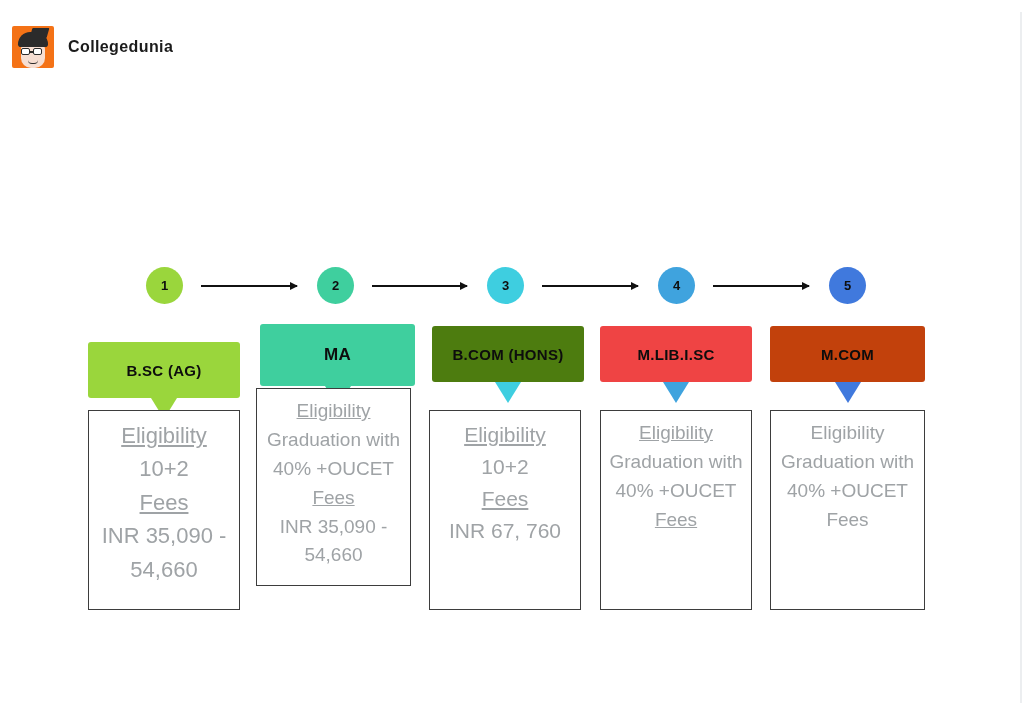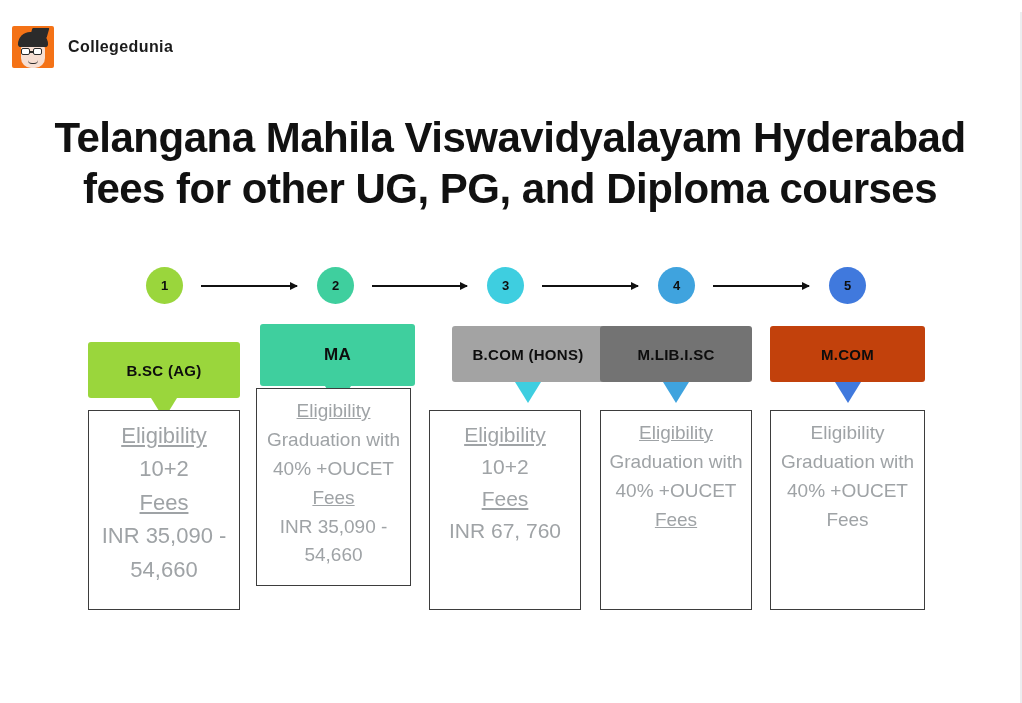--- a/index.html
+++ b/index.html
@@ -207,21 +207,20 @@
       <div class="logo-hair"></div>
       <div class="logo-cap"></div>
       <div class="logo-glass l"></div>
       <div class="logo-glass r"></div>
       <div class="logo-bridge"></div>
       <div class="logo-mouth"></div>
     </div>
     <div class="brand-name">Collegedunia</div>
   </div>
 
-  <div class="title">Telangana Mahila Viswavidyalayam Hyderabad fees for other UG, PG, and Diploma courses</div>
 
   <div class="steps">
       <div class="step-circle" style="left: 6px; background: rgb(154, 214, 60);">1</div>
       <div class="step-arrow" style="left: 61px; width: 96px;"></div>
       <div class="step-circle" style="left: 177px; background: rgb(63, 207, 158);">2</div>
       <div class="step-arrow" style="left: 232px; width: 95px;"></div>
       <div class="step-circle" style="left: 347px; background: rgb(62, 206, 224);">3</div>
       <div class="step-arrow" style="left: 402px; width: 96px;"></div>
       <div class="step-circle" style="left: 518px; background: rgb(63, 163, 222);">4</div>
       <div class="step-arrow" style="left: 573px; width: 96px;"></div>
@@ -247,33 +246,33 @@
           <span class="tail" style="border-top: 21px solid rgb(63, 207, 158);"></span>
         </div>
         <div class="col-body" style="left: 256px; top: 376px; width: 155px; height: 198px; font-size: 19px;">
           <div class="ul">Eligibility</div>
           <div class=" wrap">Graduation with 40% +OUCET</div>
           <div class="ul">Fees</div>
           <div class=" wrap">INR 35,090 - 54,660</div>
         </div>
       </div>
       <div class="col">
-        <div class="col-header" style="position: absolute; left: 452px; top: 314px; width: 152px; height: 56px; background: #a3a3a3; font-size: 15px; justify-content: center;">
+        <div class="col-header" style="position: absolute; left: 432px; top: 314px; width: 152px; height: 56px; background: #4d7c0f; font-size: 15px; justify-content: center;">
           <span>B.COM (HONS)</span>
           <span class="tail" style="border-top: 21px solid rgb(62, 206, 224);"></span>
         </div>
         <div class="col-body" style="left: 429px; top: 398px; width: 152px; height: 200px; font-size: 21px;">
           <div class="ul">Eligibility</div>
           <div class=" wrap">10+2</div>
           <div class="ul">Fees</div>
           <div class=" wrap">INR 67, 760</div>
         </div>
       </div>
       <div class="col">
-        <div class="col-header" style="position: absolute; left: 600px; top: 314px; width: 152px; height: 56px; background: #737373; font-size: 15px; justify-content: center;">
+        <div class="col-header" style="position: absolute; left: 600px; top: 314px; width: 152px; height: 56px; background: #ef4444; font-size: 15px; justify-content: center;">
           <span>M.LIB.I.SC</span>
           <span class="tail" style="border-top: 21px solid rgb(63, 163, 222);"></span>
         </div>
         <div class="col-body" style="left: 600px; top: 398px; width: 152px; height: 200px; font-size: 19px;">
           <div class="ul">Eligibility</div>
           <div class=" wrap">Graduation with 40% +OUCET</div>
           <div class="ul">Fees</div>
         </div>
       </div>
       <div class="col">

